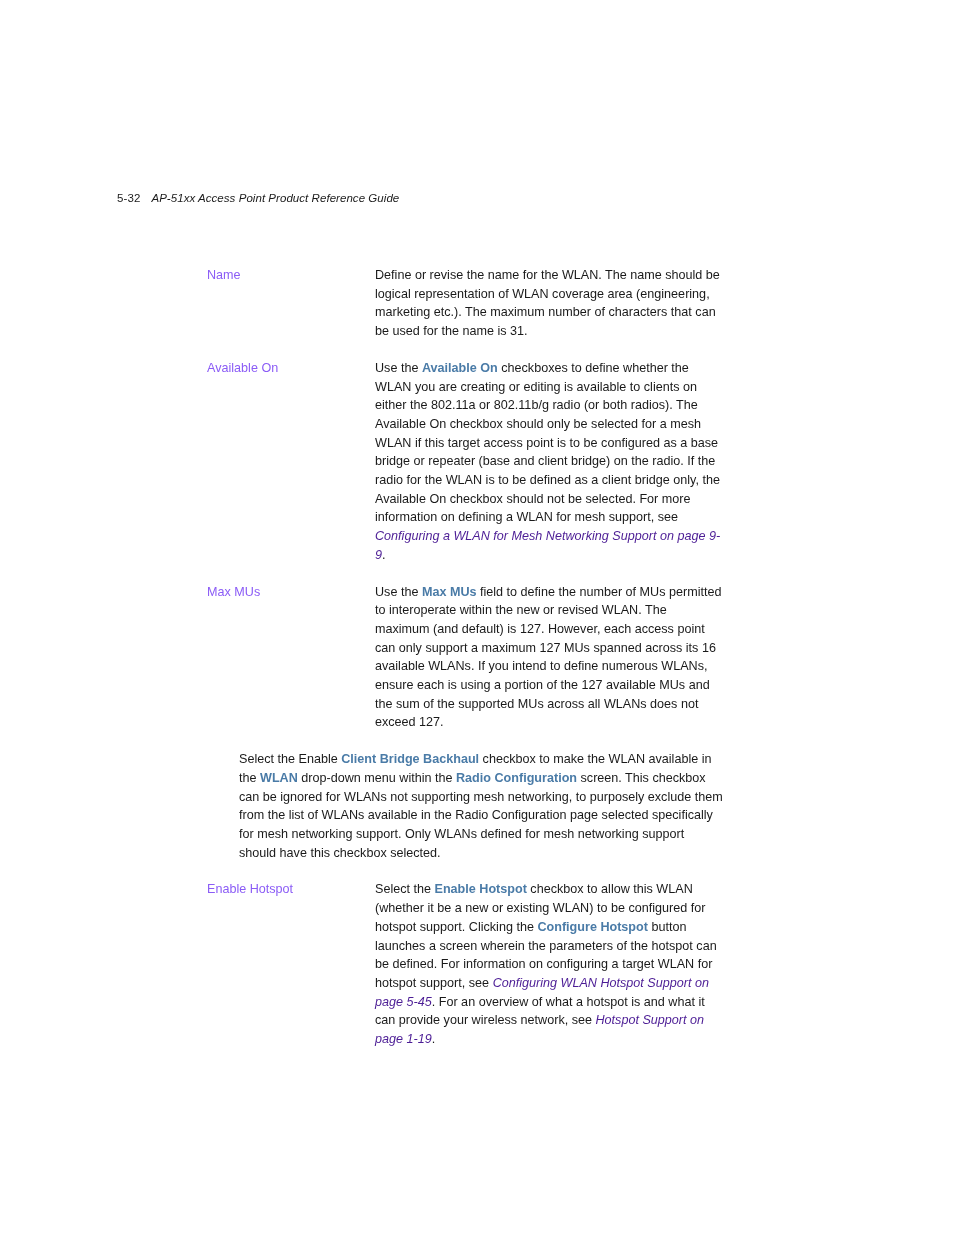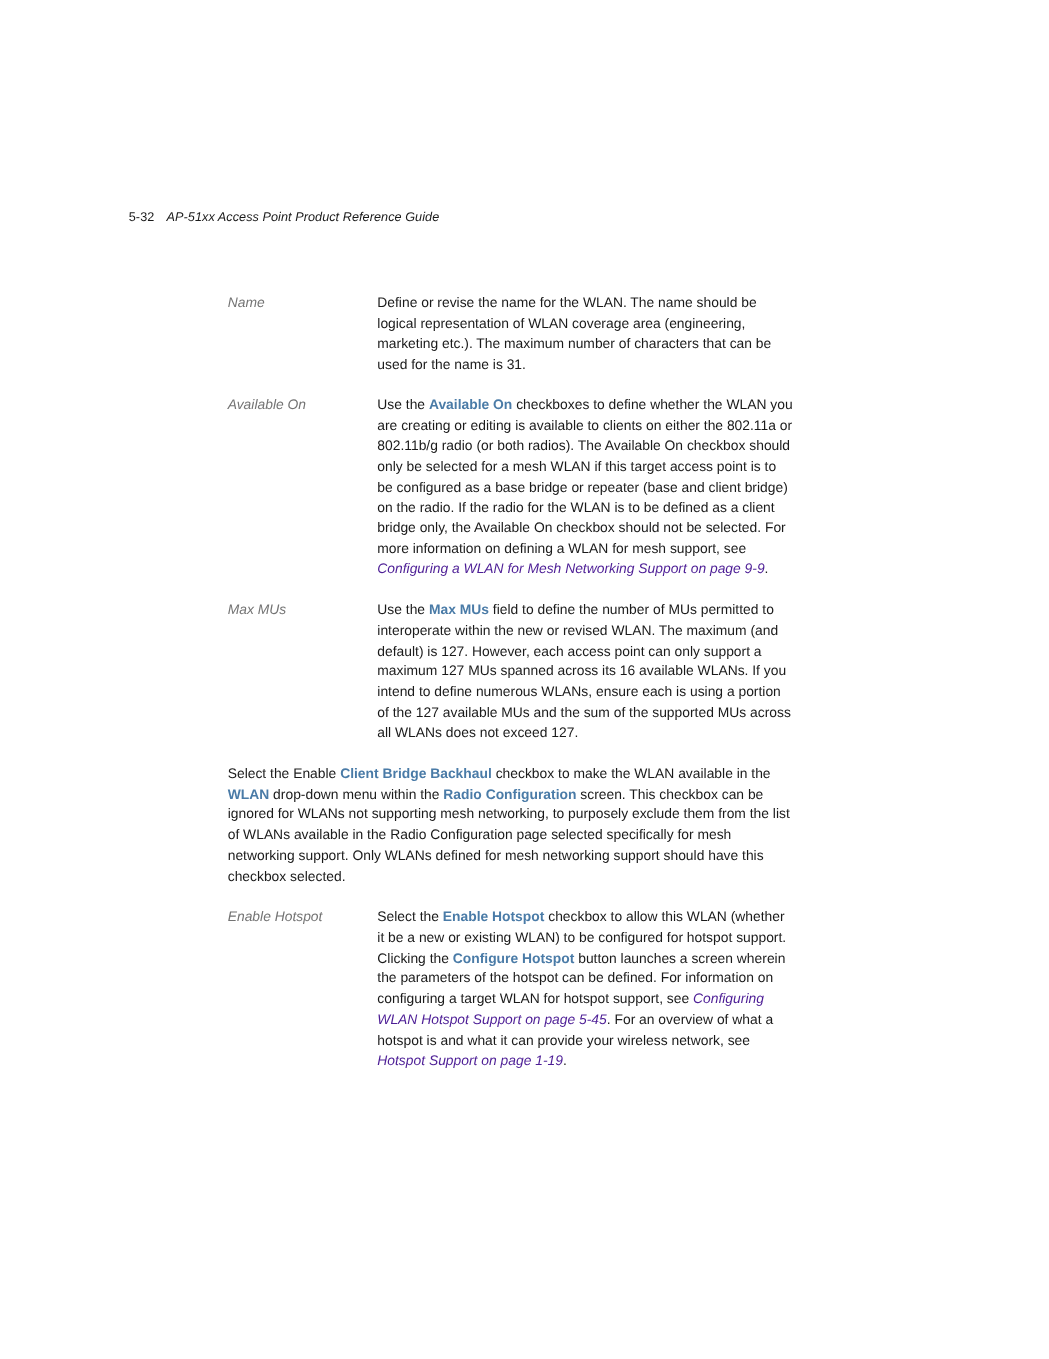--- a/index.html
+++ b/index.html
@@ -57,31 +57,31 @@
     align-items: flex-start;
     margin-bottom: 18px;
   }
   .def-row:last-child { margin-bottom: 0; }
 
   .def-term {
     flex: 0 0 136px;
     width: 136px;
     font-size: 12.6px;
     line-height: 18.7px;
-    font-style: italic;
-    color: #737373;
+    color: #8b5cf6;
     padding-right: 6px;
     box-sizing: border-box;
   }
   .def-desc {
     flex: 1 1 auto;
     font-size: 12.6px;
     line-height: 18.7px;
     color: #1a1a1a;
     text-align: left;
+    margin-left: 32px;
   }
   .def-desc p {
     margin: 0;
   }
 
   
   .ui-term {
     font-weight: bold;
     color: #4a7ba7;
   }

